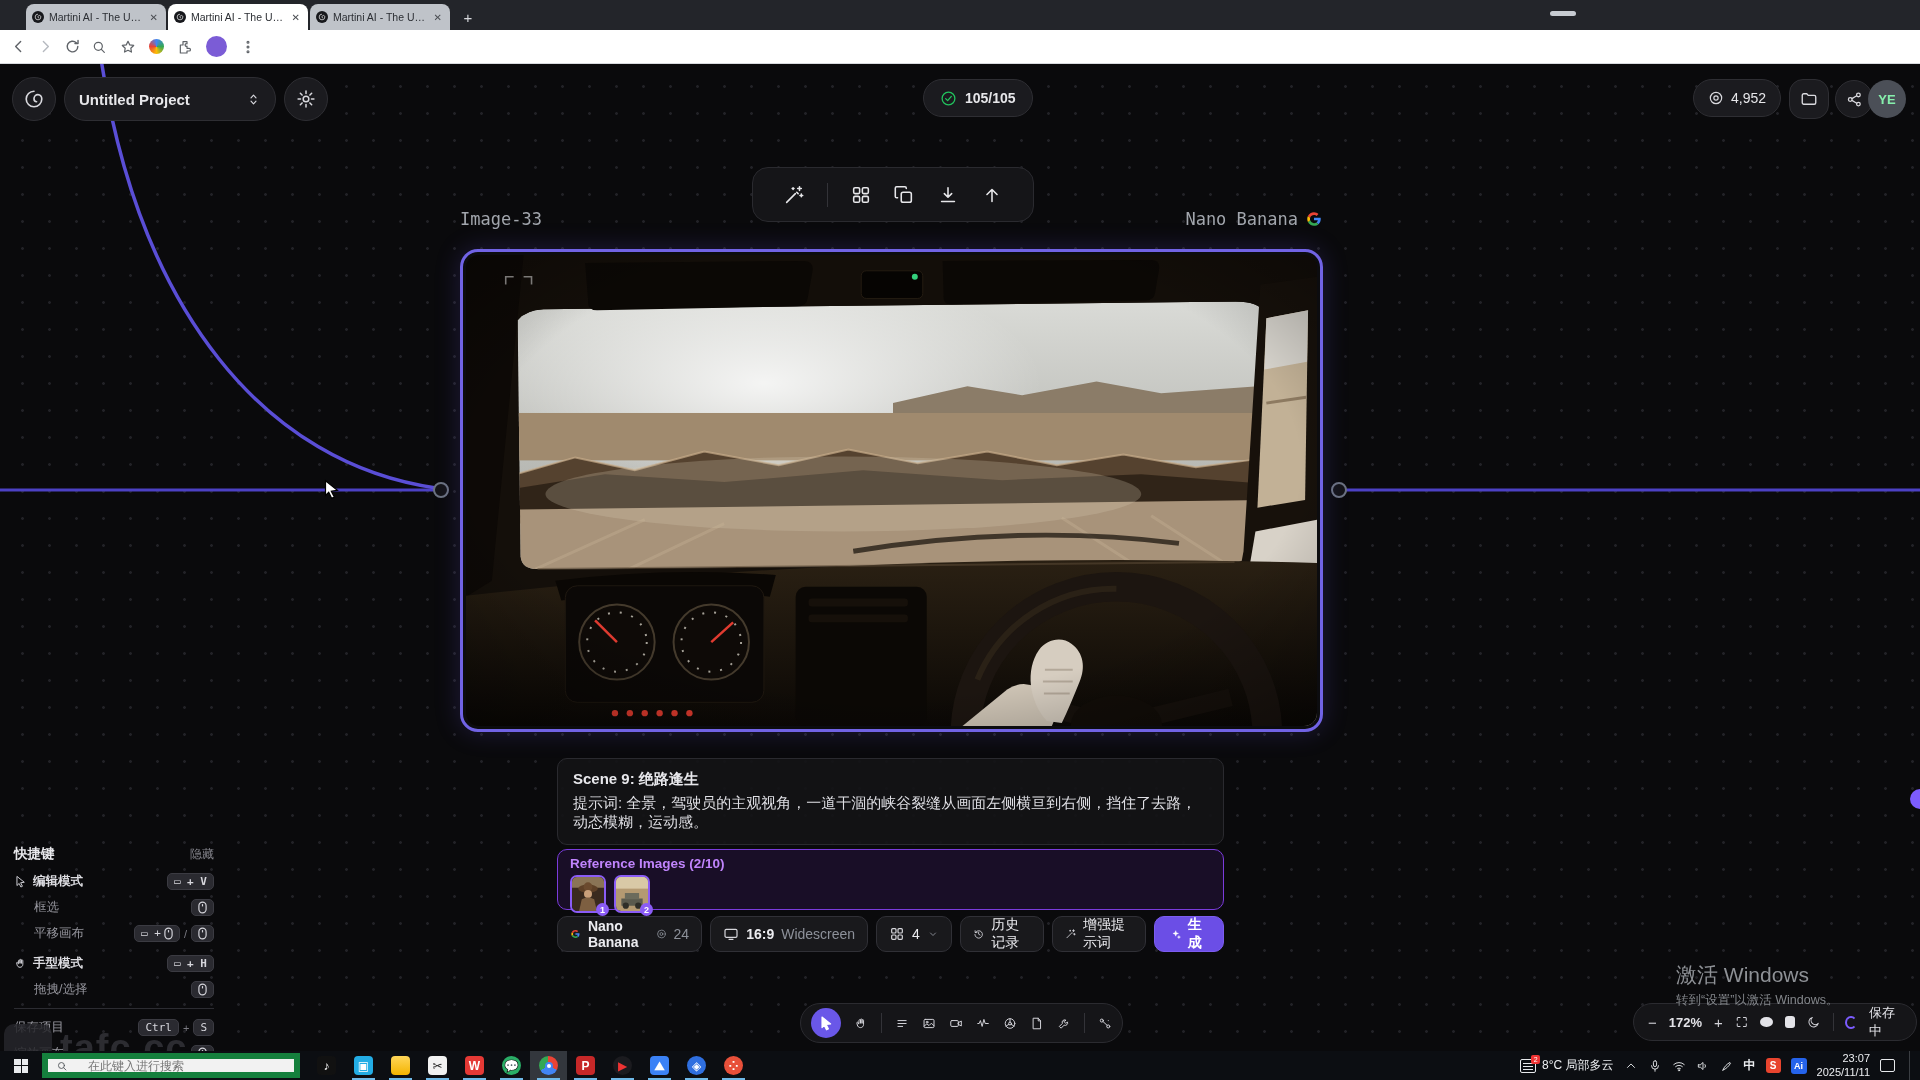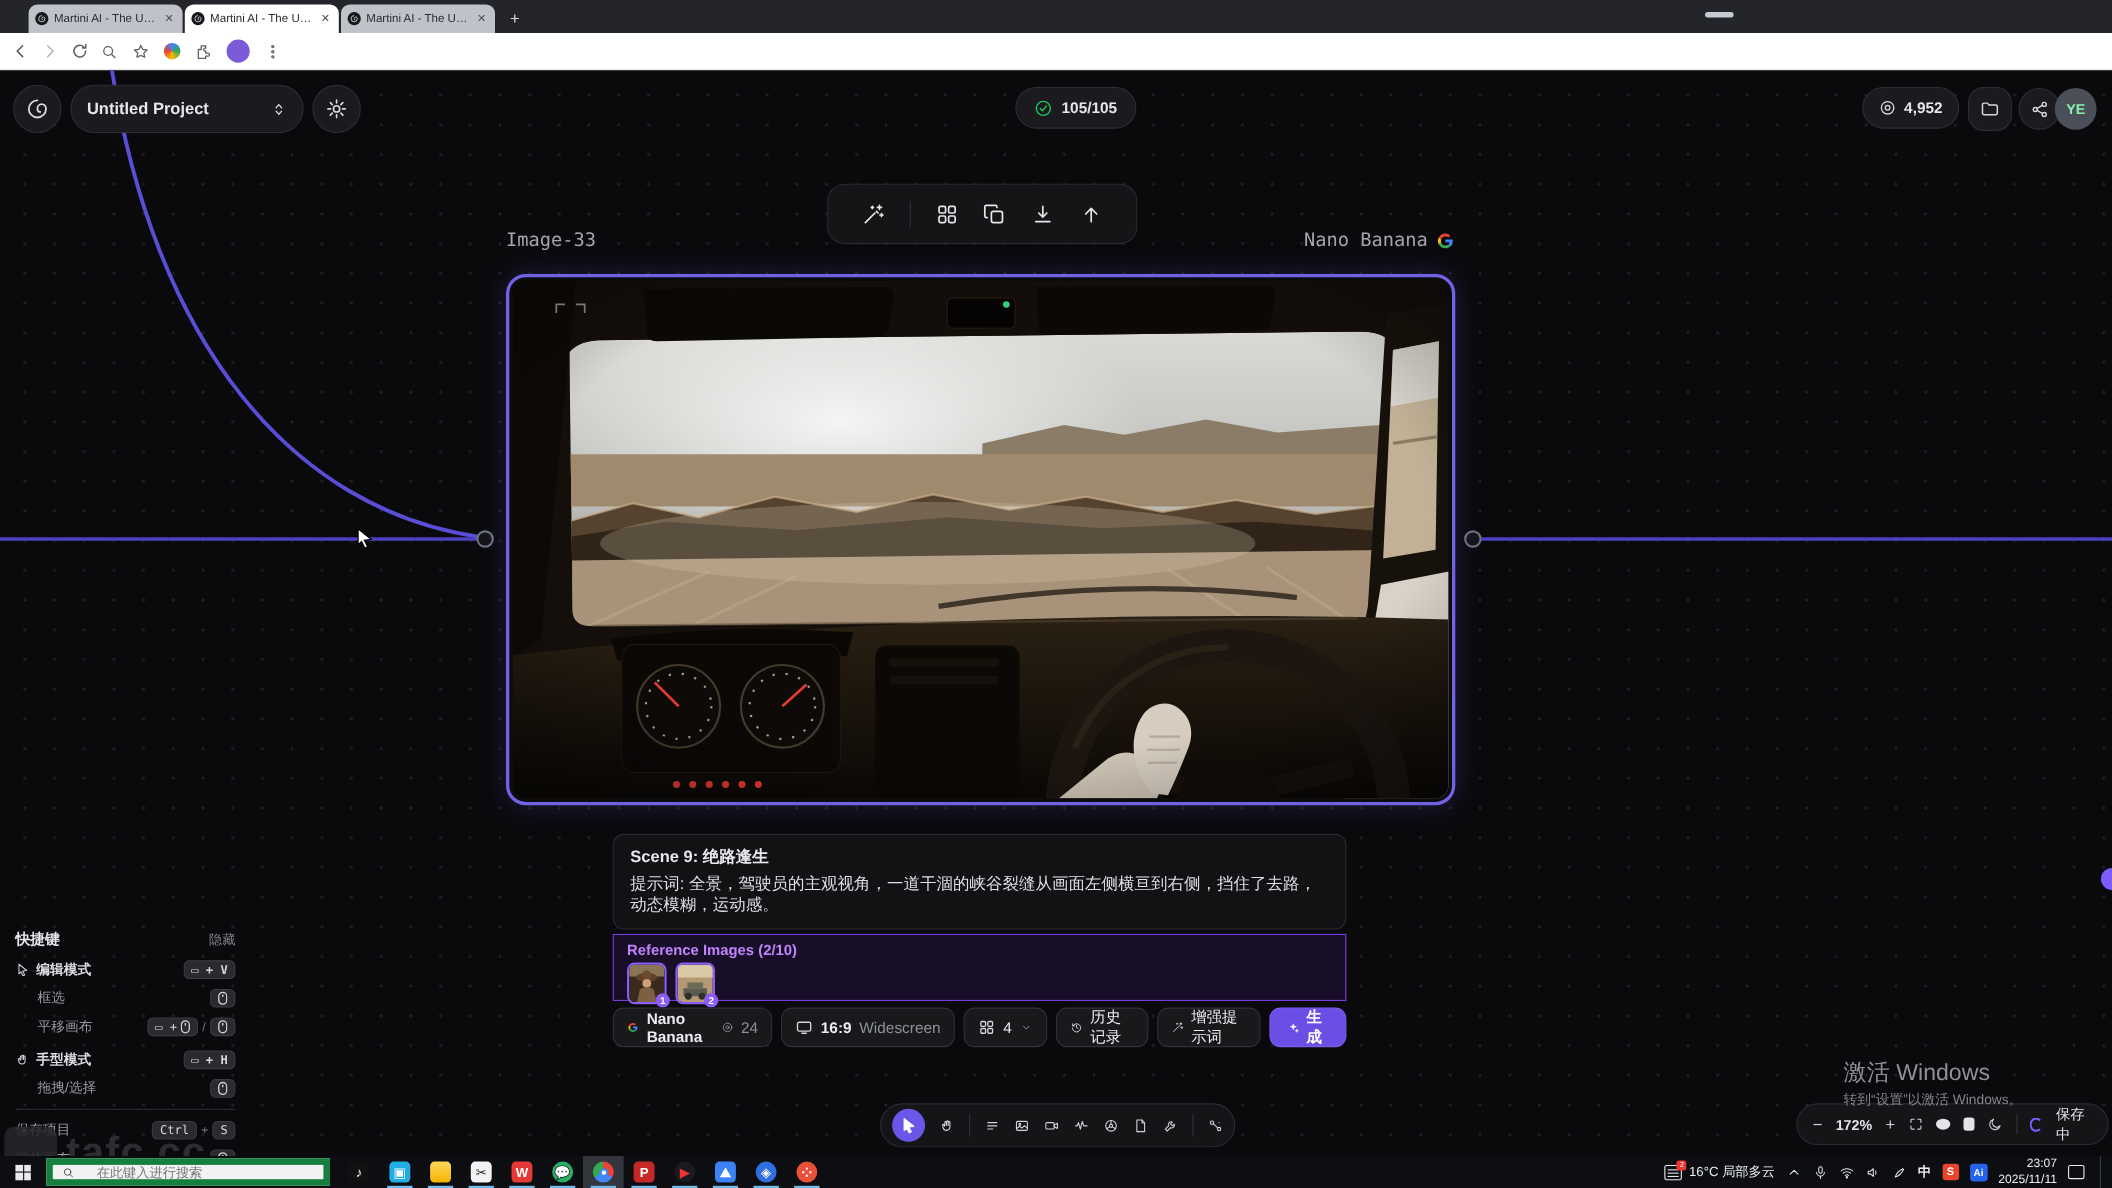--- a/index.html
+++ b/index.html
@@ -32,41 +32,41 @@
   
   .canvas{position:absolute;left:0;top:64px;width:1920px;height:987px;background:#0a0a0c;background-image:radial-gradient(circle,#222227 1.3px,transparent 1.5px);background-size:27px 27px;background-position:9px 9px;overflow:hidden}
   .pill{background:#1b1b1f;border:1px solid #2e2e33;border-radius:22px;display:flex;align-items:center;color:#e6e6e9}
   .iconbtn{width:44px;height:44px;border-radius:50%;background:#1b1b1f;border:1px solid #2e2e33;display:flex;align-items:center;justify-content:center}
   .iconbtn svg,.pill svg{stroke:#d9d9de;fill:none;stroke-width:1.8;stroke-linecap:round;stroke-linejoin:round}
 
   .hdr-logo{left:12px;top:13px}
   .proj-pill{left:64px;top:13px;width:212px;height:44px;padding:0 14px;justify-content:space-between;font-size:15px;font-weight:700}
   .gear-btn{left:284px;top:13px}
   .quota-pill{left:923px;top:15px;height:38px;padding:0 16px;gap:8px;font-size:14px;font-weight:700}
-  .credits-pill{left:1693px;top:15px;height:38px;padding:0 14px;gap:7px;font-size:14px;font-weight:700}
+  .credits-pill{left:1693px;top:15px;height:38px;padding:0 14px;gap:7px;font-size:14px;font-weight:400}
   .folder-btn{left:1789px;top:15px;width:40px;height:40px;border-radius:14px}
   .share-btn{left:1835px;top:16px;width:38px;height:38px}
   .user-avatar{left:1868px;top:16px;width:38px;height:38px;border-radius:50%;background:#4b4f57;color:#86efac;font-size:13px;font-weight:700;display:flex;align-items:center;justify-content:center}
 
   .node-toolbar{left:752px;top:103px;width:282px;height:55px;border-radius:16px;background:#151518;border:1px solid #2a2a2f;display:flex;align-items:center;justify-content:space-evenly;padding:0 8px}
   .node-toolbar svg{width:22px;height:22px;stroke:#e7e7ea;fill:none;stroke-width:1.7;stroke-linecap:round;stroke-linejoin:round}
   .vdiv{width:1px;height:24px;background:#333338}
 
   .node-labels{left:460px;top:145px;width:863px;display:flex;justify-content:space-between;font-family:"DejaVu Sans Mono","Liberation Mono",monospace;font-size:17px;color:#a2a6ad}
   .node-labels .right{display:flex;align-items:center;gap:7px}
 
   .node-frame{left:460px;top:185px;width:863px;height:483px;border:3px solid #7163e4;border-radius:18px;background:#0c0c0f;padding:3px;box-shadow:0 0 26px rgba(104,84,226,.22)}
   .node-img{width:100%;height:100%;border-radius:13px;overflow:hidden;position:relative;background:#140f0a}
   .node-img svg{display:block;width:100%;height:100%}
 
   .prompt-panel{left:557px;top:694px;width:667px;height:87px;background:rgba(19,19,22,.92);border:1px solid #2a2a2f;border-radius:10px;padding:11px 15px;color:#e8e8ec}
   .prompt-title{font-size:15px;font-weight:700;margin-bottom:5px}
   .prompt-text{font-size:15px;color:#dfdfe4}
 
-  .ref-panel{left:557px;top:785px;width:667px;height:61px;background:#190e27;border:1.5px solid #7a3bdb;border-radius:0;padding:6px 12px}
+  .ref-panel{left:557px;top:785px;width:667px;height:61px;background:#190e27;border:1.5px solid #7a3bdb;border-radius:10px;padding:6px 12px}
   .ref-title{font-size:13.5px;font-weight:700;color:#c084fc}
   .ref-thumbs{display:flex;gap:8px;margin-top:4px}
   .thumb{width:36px;height:38px;border:2px solid #8b5cf6;border-radius:7px;position:relative;overflow:visible}
   .thumb svg{width:100%;height:100%;border-radius:5px;display:block}
   .thumb .badge{position:absolute;right:-5px;bottom:-5px;width:13px;height:13px;border-radius:50%;background:#8b5cf6;color:#fff;font-size:9px;font-weight:700;display:flex;align-items:center;justify-content:center}
 
   .controls-row{left:557px;top:852px;width:667px;height:36px;display:flex;align-items:center;gap:8px}
   .ctl{height:36px;background:#19191c;border:1px solid #303036;border-radius:10px;display:flex;align-items:center;gap:7px;padding:0 12px;color:#ececf0;font-size:14px}
   .ctl svg{width:16px;height:16px;stroke:#d6d6db;fill:none;stroke-width:1.8;stroke-linecap:round;stroke-linejoin:round}
   .ctl .muted{color:#8d919a;font-weight:400}
@@ -858,21 +858,21 @@
         </div>
     </div>
     <div class="tray">
       <span class="weather">
         <span class="newsic">
             <i style="top:3px"></i>
             <i style="top:6px"></i>
             <i style="top:9px"></i>
             <span class="nb">2</span>
           </span>
-        <span>16°C 局部多云</span>
+        <span>8°C 局部多云</span>
       </span>
       <svg>
           <use href="#i-chevup"></use>
         </svg>
       <svg>
           <use href="#i-mic"></use>
         </svg>
       <svg>
           <use href="#i-wifi"></use>
         </svg>

